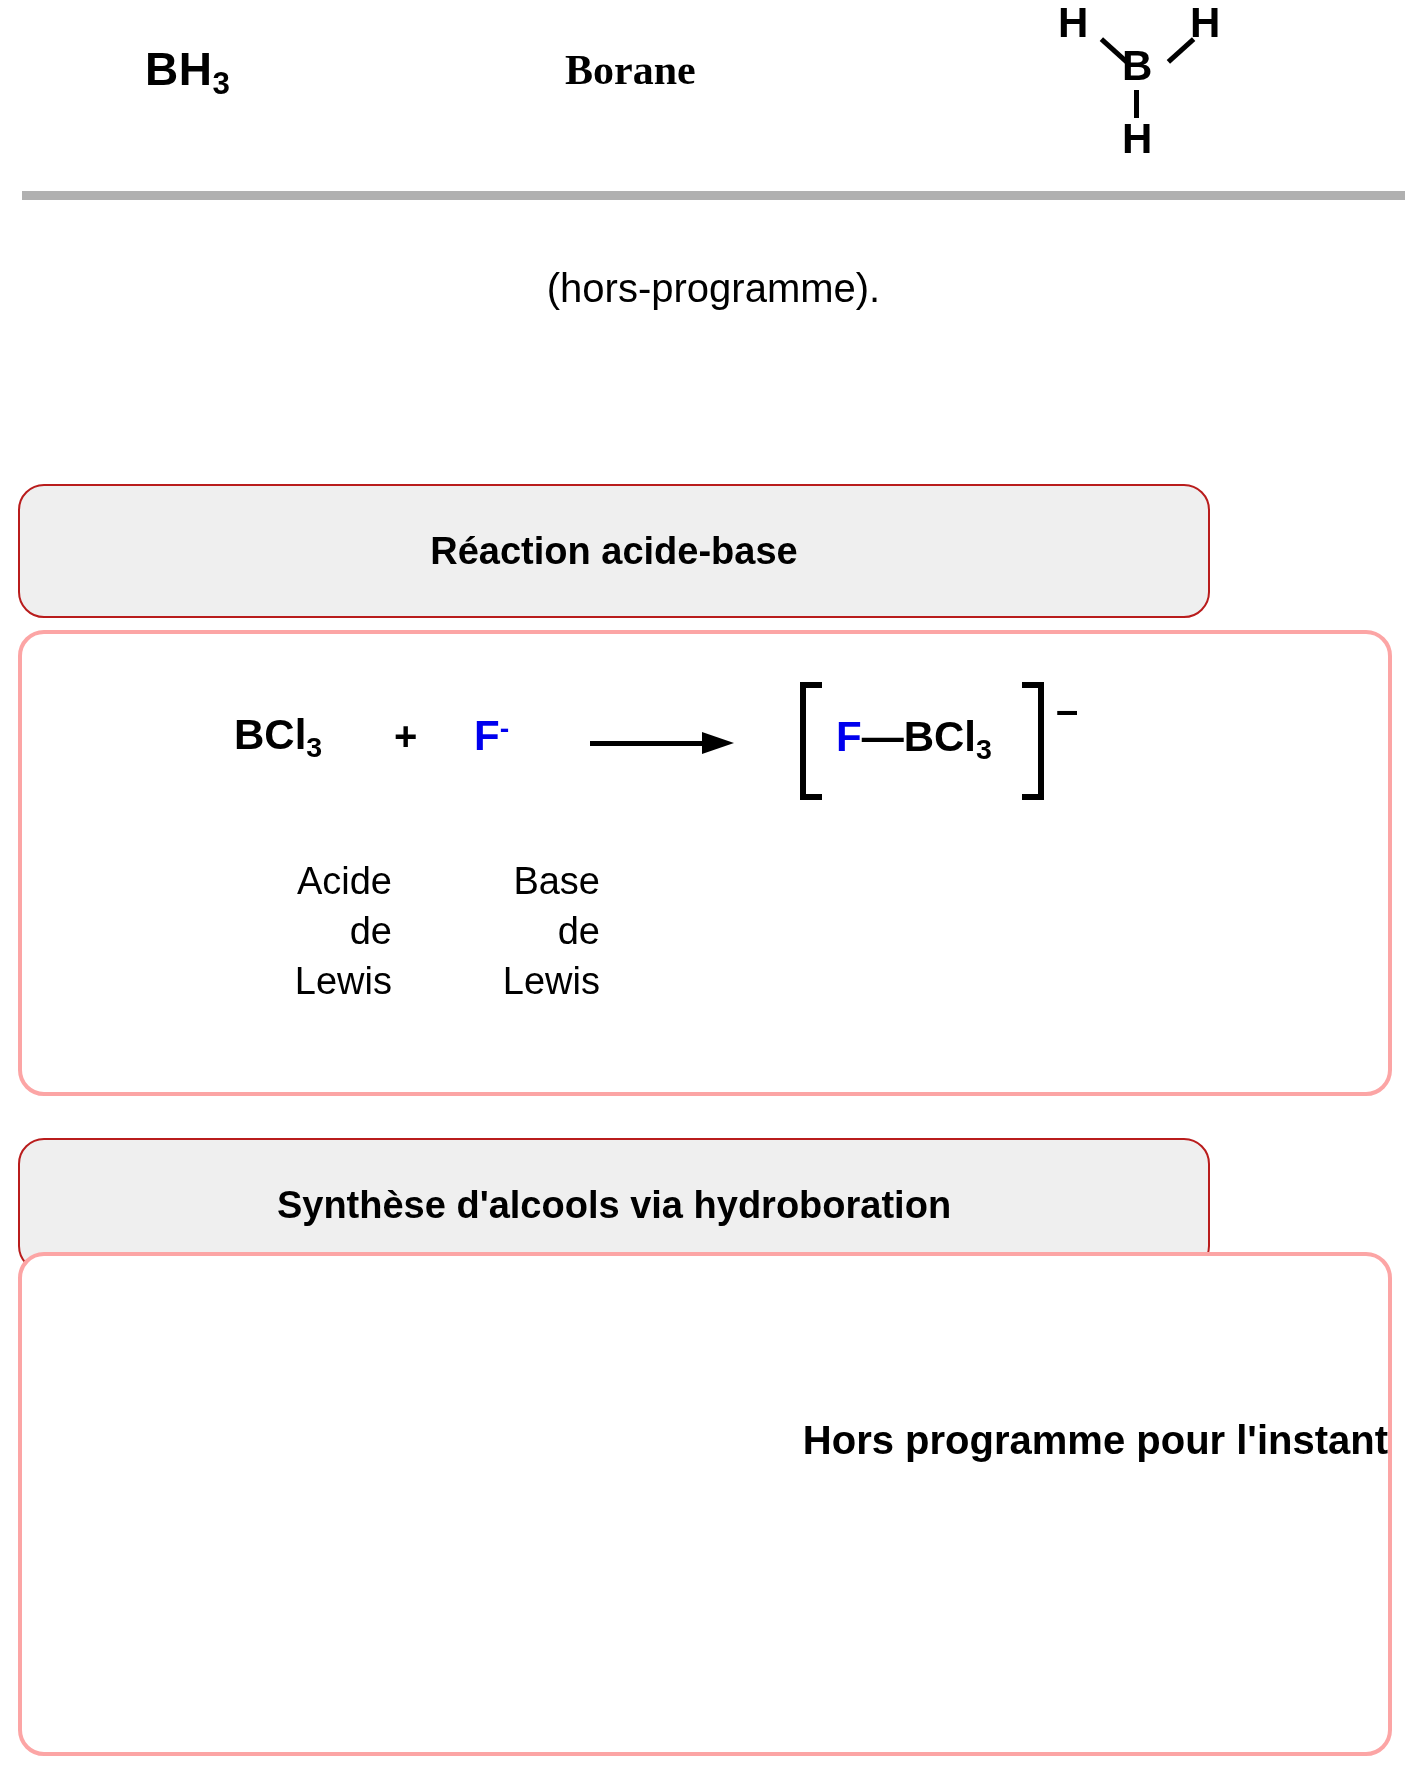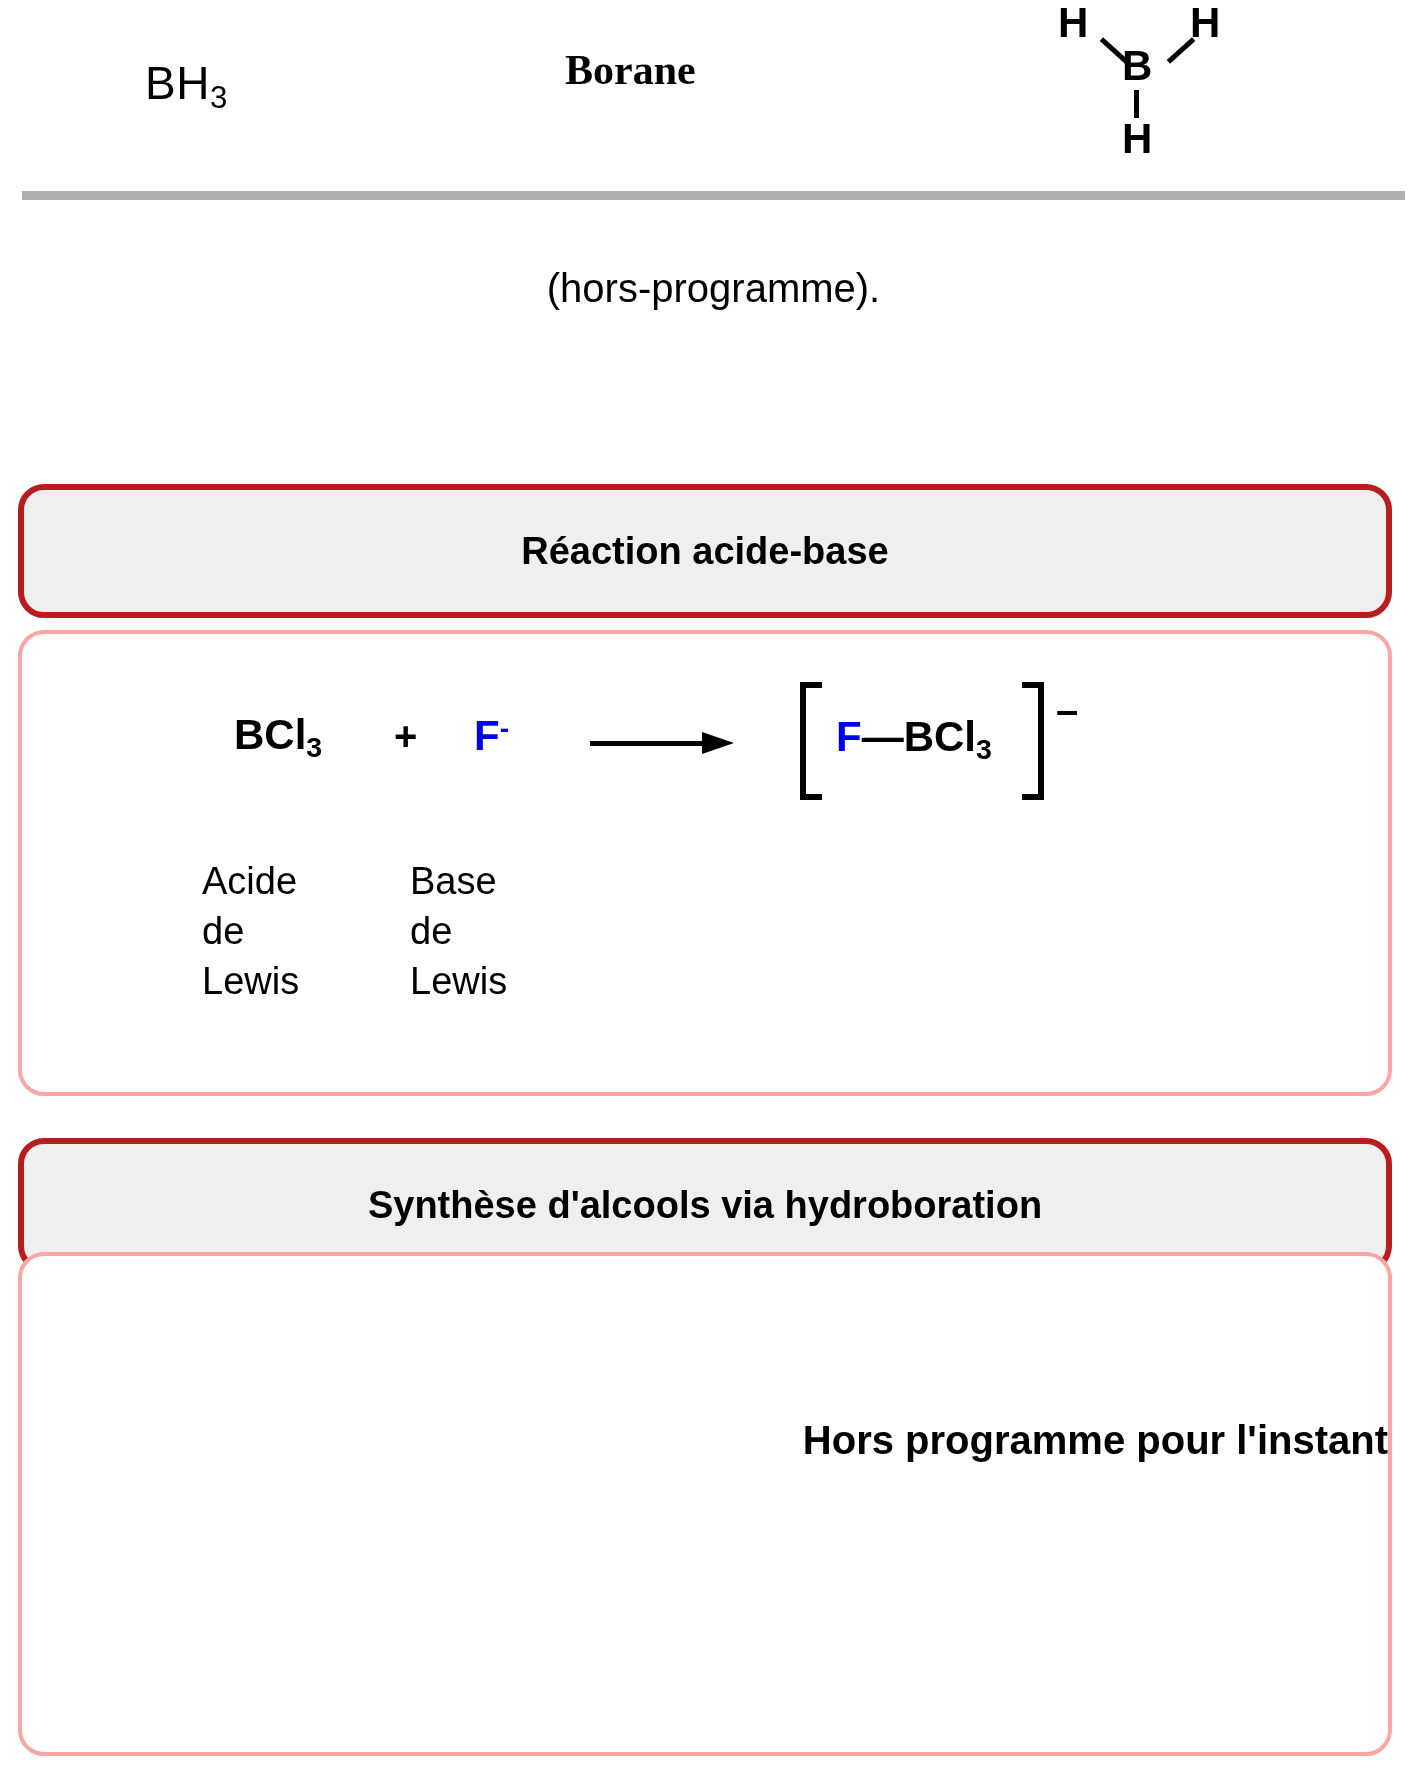--- a/index.html
+++ b/index.html
@@ -17,23 +17,23 @@
   }
 
   
   .header {
     position: relative;
     height: 200px;
   }
   .formula-label {
     position: absolute;
     left: 145px;
-    top: 56px;
+    top: 42px;
     font-size: 46px;
-    font-weight: normal;
+    font-weight: bold;
     letter-spacing: 0.5px;
     text-align: center;
   }
   .formula-label sub {
     font-size: 0.68em;
     vertical-align: -0.28em;
   }
   .name-label {
     position: absolute;
     left: 565px;
@@ -92,23 +92,23 @@
   }
   .intro sub {
     font-size: 0.68em;
     vertical-align: -0.28em;
   }
 
   
   .section-head {
     position: absolute;
     left: 18px;
-    width: 1374px;
+    width: 1192px;
     background: #efefef;
-    border: 6px solid #b91c1c;
+    border: 2px solid #b91c1c;
     border-radius: 26px;
     box-sizing: border-box;
     display: flex;
     align-items: center;
     justify-content: center;
     font-size: 38px;
     font-weight: bold;
   }
   .section-body {
     position: absolute;
@@ -210,21 +210,21 @@
   
   .roles {
     position: absolute;
     top: 222px;
     left: 0;
     width: 100%;
     height: 170px;
   }
   .role {
     position: absolute;
-    text-align: left;
+    text-align: right;
     font-size: 38px;
     line-height: 1.32;
   }
   .role-acid    { left: 180px; width: 190px; }
   .role-baselbl { left: 388px; width: 190px; }
   .role-complex { left: 748px; width: 280px; }
 
   
   .note {
     position: absolute;

